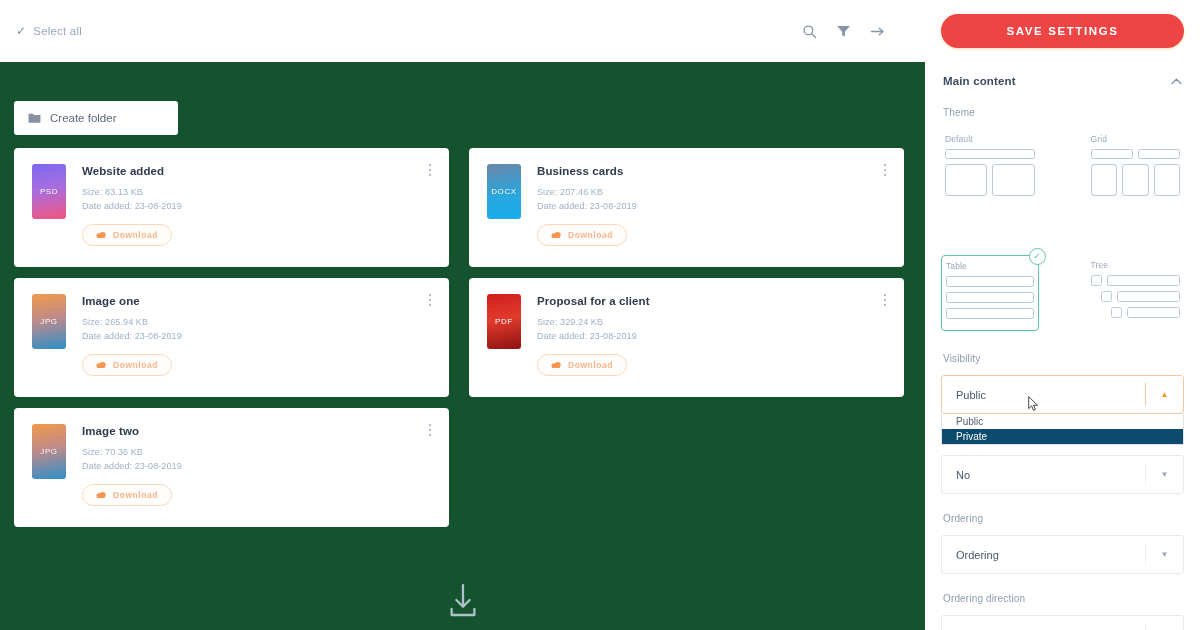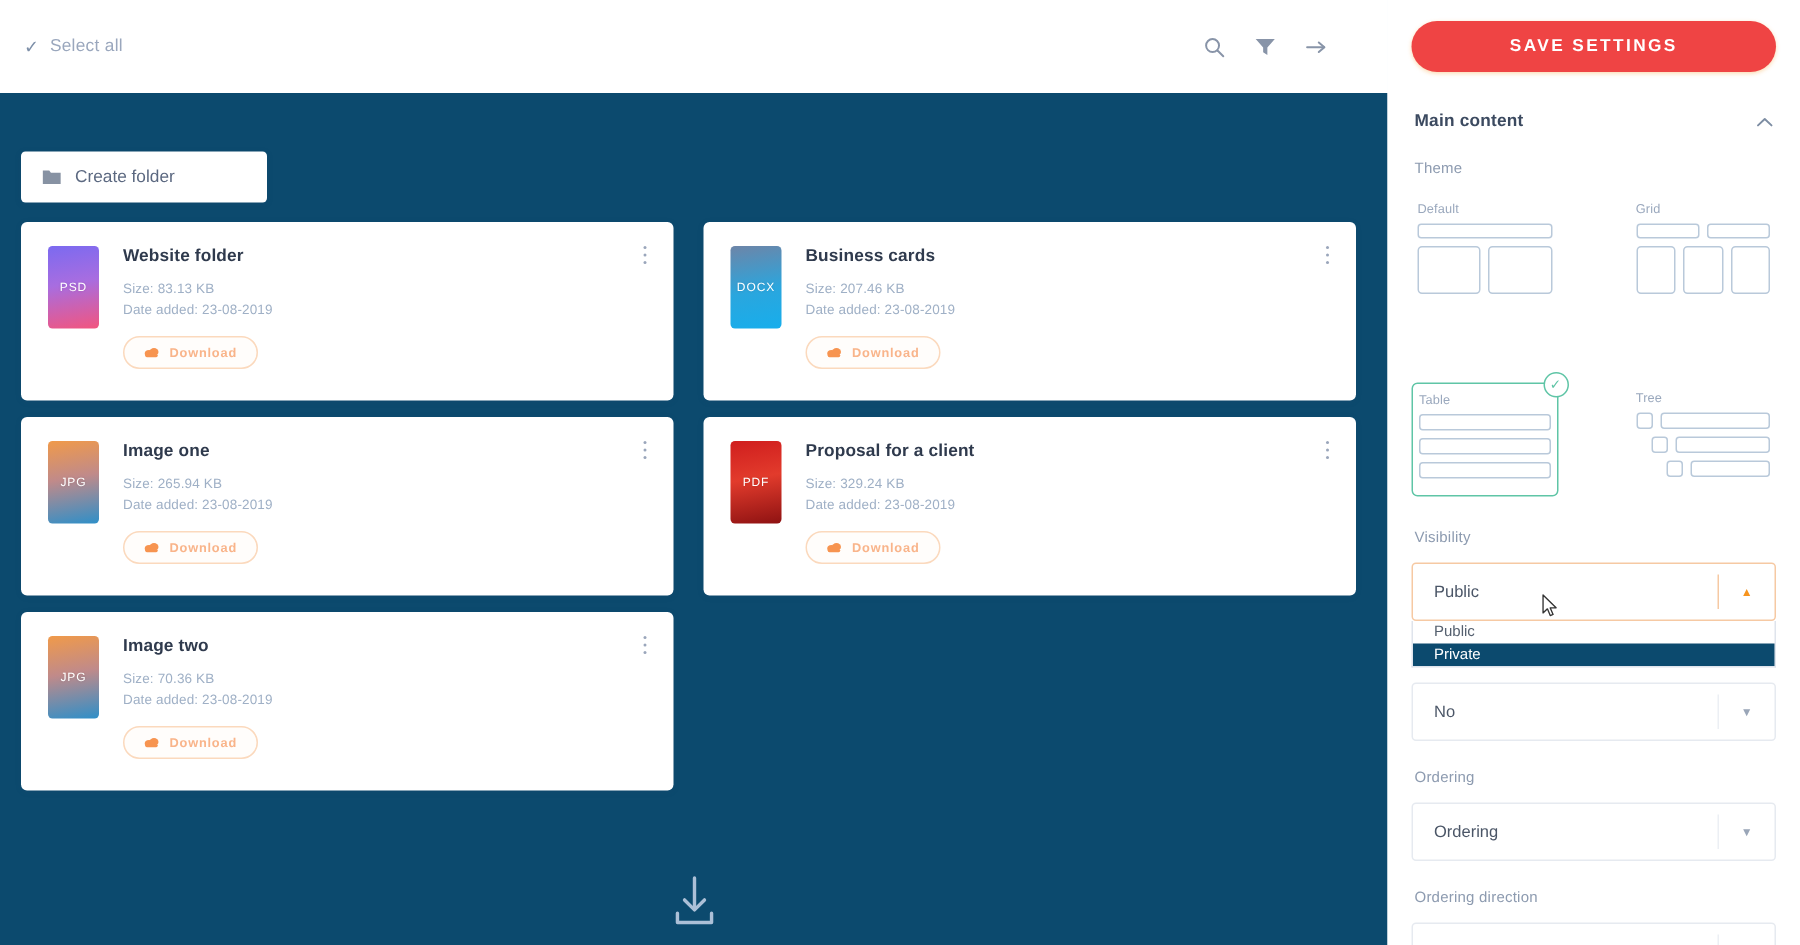--- a/index.html
+++ b/index.html
@@ -35,21 +35,21 @@
 
   .topbar-spacer { flex: 1 1 auto; }
 
   .tool-icons { display: flex; align-items: center; gap: 19px; margin-right: 26px; }
   .tool-ic { width: 15px; height: 15px; color: #8894a8; display: block; cursor: pointer; }
   .tool-ic svg { display: block; width: 100%; height: 100%; }
 
   
   .canvas {
     flex: 1 1 auto; position: relative;
-    background: #0c4a6e;
+    background: #14532d;
     padding: 0 14px;
     overflow: hidden;
   }
 
   
   .folder-chip {
     position: absolute; left: 14px; top: 39px;
     width: 164px; height: 34px;
     background: #ffffff; border-radius: 3px;
     box-shadow: 0 1px 5px rgba(40,60,100,.12);
@@ -278,21 +278,21 @@
           </svg>
         </span>
         <span>Create folder</span>
       </div>
 
       <div class="grid">
 
         <div class="card">
           <div class="thumb t-psd">PSD</div>
           <div class="card-body">
-            <div class="card-title">Website folder</div>
+            <div class="card-title">Website added</div>
             <div class="card-meta">Size: 83.13 KB</div>
             <div class="card-meta">Date added: 23-08-2019</div>
             <div class="dl-btn">
               <span class="dl-ic">
                 <svg viewBox="0 0 12 9" fill="currentColor">
                     <ellipse cx="4" cy="5.2" rx="3.4" ry="2.8"></ellipse>
                     <ellipse cx="8" cy="4" rx="3.6" ry="3.1"></ellipse>
                     <rect x="1" y="5.6" width="10" height="2.6" rx="1.3"></rect>
                   </svg>
               </span>

